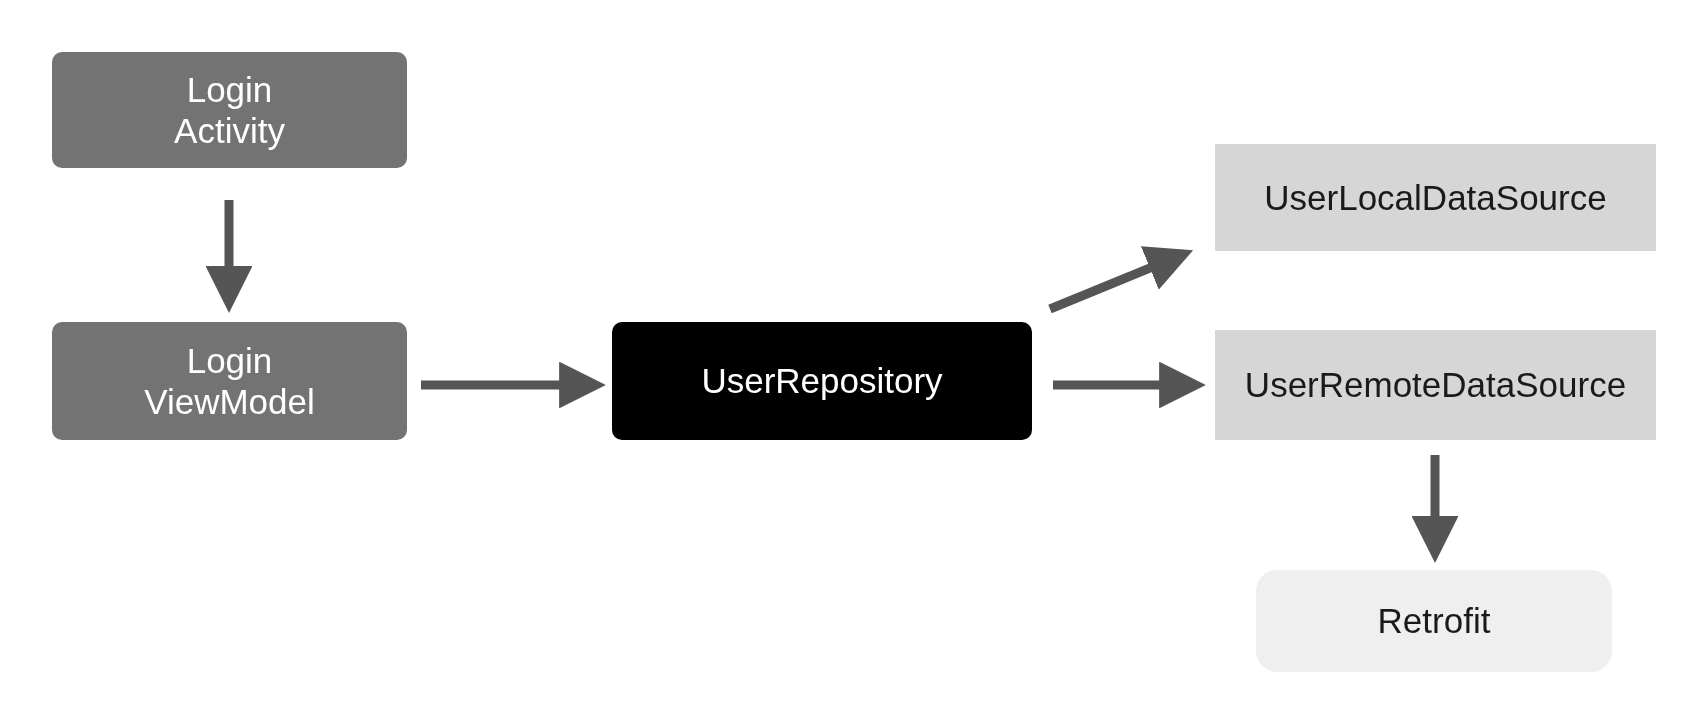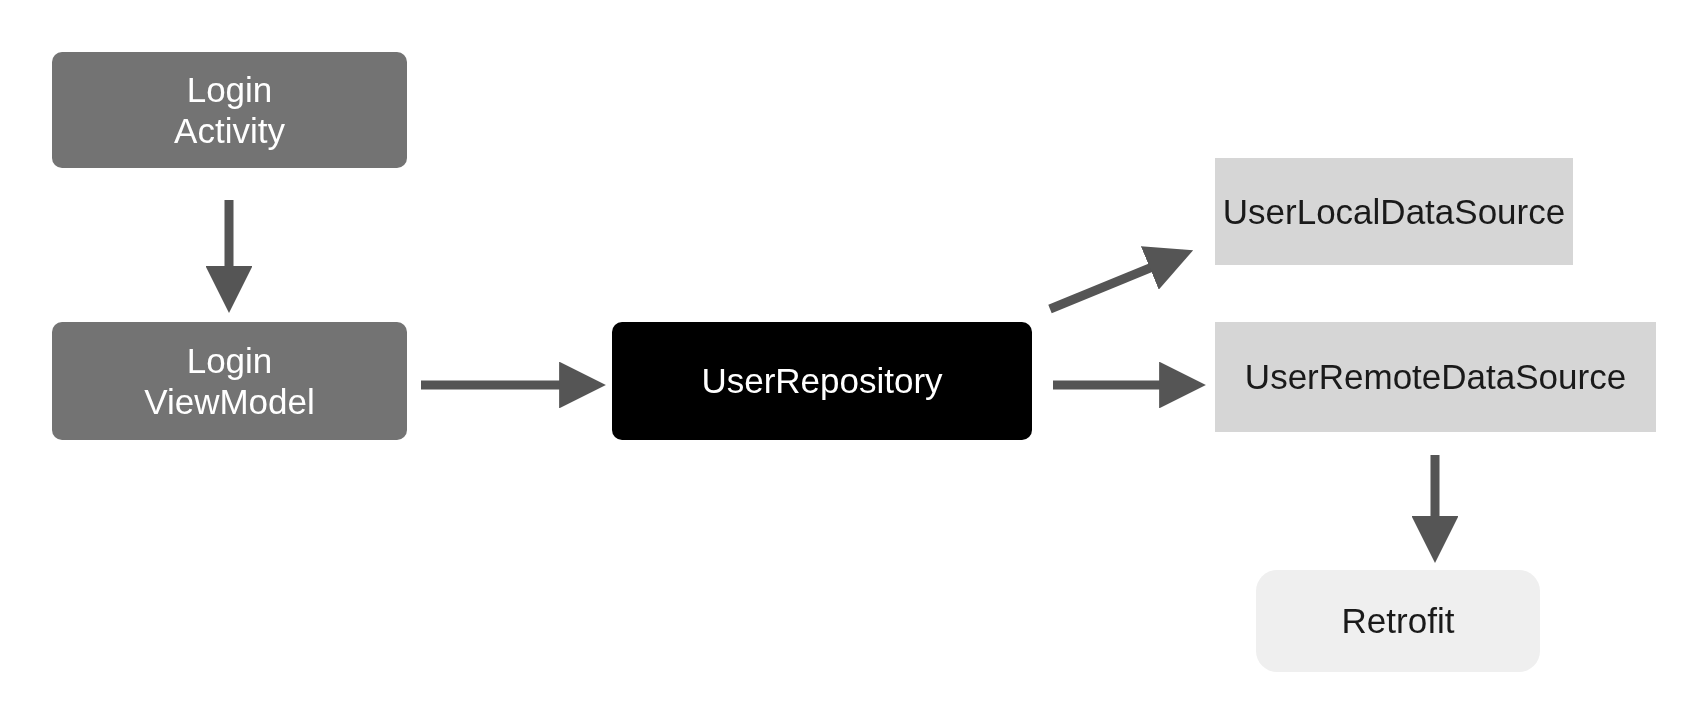--- a/index.html
+++ b/index.html
@@ -85,19 +85,19 @@
   </svg>
 
   <div class="node node-green" style="left: 52px; top: 52px; width: 355px; height: 116px;">Login
 Activity</div>
 
   <div class="node node-green" style="left: 52px; top: 322px; width: 355px; height: 118px;">Login
 ViewModel</div>
 
   <div class="node node-dark" style="left: 612px; top: 322px; width: 420px; height: 118px;">UserRepository</div>
 
-  <div class="node node-gray" style="left: 1215px; top: 158px; width: 358px; height: 107px;">UserLocalDataSource</div>
+  <div class="node node-gray" style="left: 1215px; top: 144px; width: 441px; height: 107px;">UserLocalDataSource</div>
 
-  <div class="node node-gray" style="left: 1215px; top: 322px; width: 441px; height: 110px;">UserRemoteDataSource</div>
+  <div class="node node-gray" style="left: 1215px; top: 330px; width: 441px; height: 110px;">UserRemoteDataSource</div>
 
-  <div class="node node-gray-light" style="left: 1256px; top: 570px; width: 284px; height: 102px; border-radius: 21px;">Retrofit</div>
+  <div class="node node-gray-light" style="left: 1256px; top: 570px; width: 356px; height: 102px; border-radius: 21px;">Retrofit</div>
 
 </div>
 
 </body></html>

